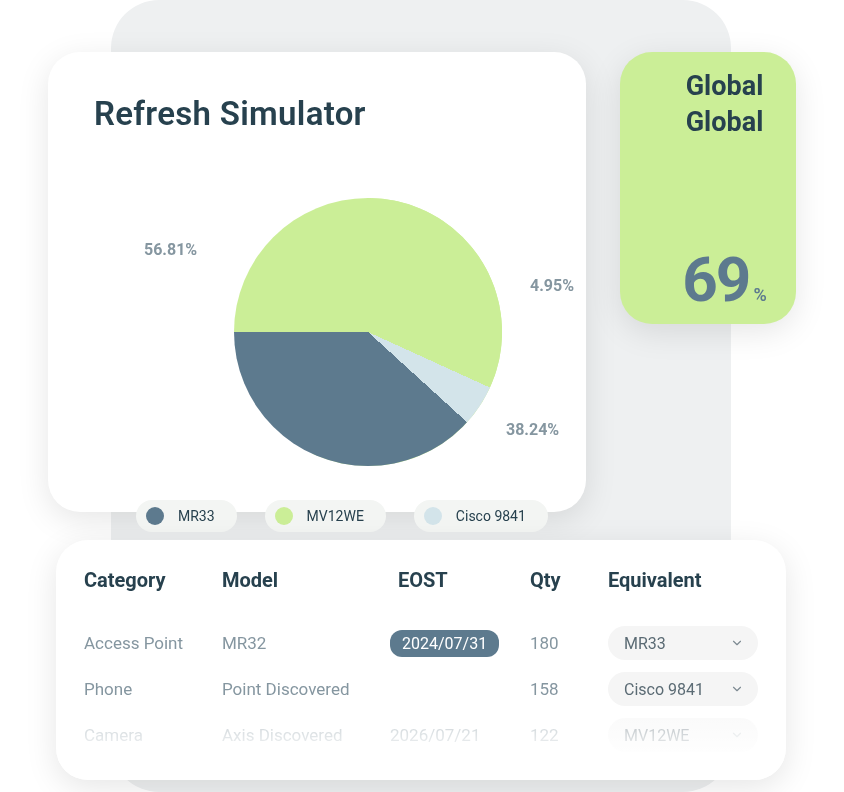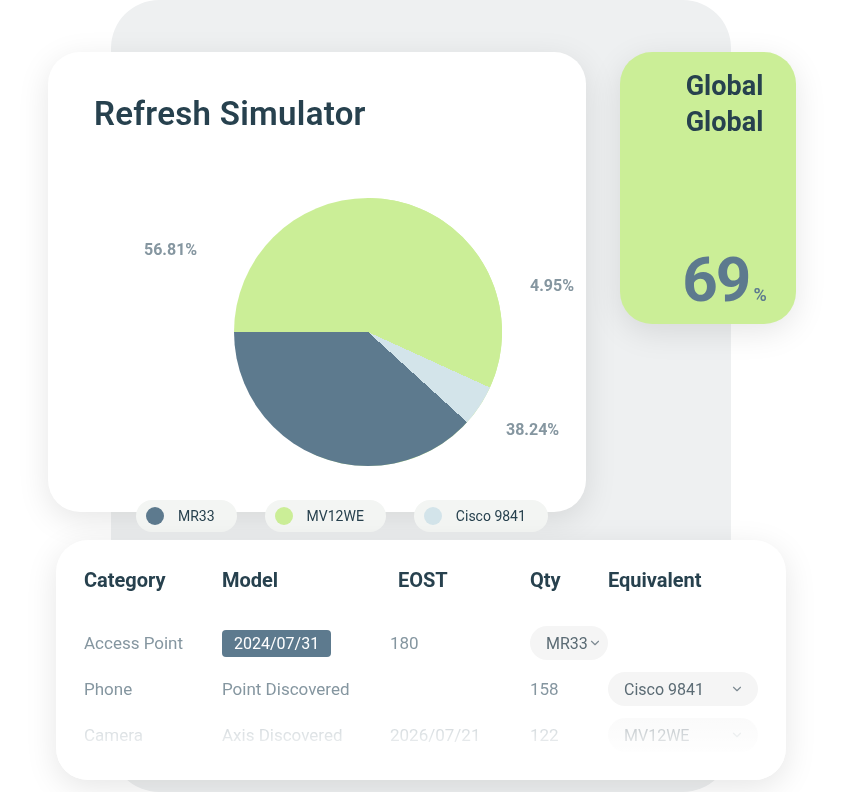--- a/index.html
+++ b/index.html
@@ -61,21 +61,21 @@
   
   .card-table{
     position:absolute; left:56px; top:540px; width:730px; height:240px;
     background:#fff; border-radius:32px; box-shadow:var(--shadow);
     padding:28px 28px 0 28px; overflow:hidden;
   }
   .thead,.trow{display:grid; grid-template-columns: 138px 168px 140px 78px 1fr; align-items:center}
   .thead{color:var(--ink); font-weight:700; font-size:20px; margin-bottom:28px}
   .trow{color:var(--muted); font-size:17px; height:46px}
   .trow.fade{opacity:.45}
-  .eost-pill{display:inline-block; background:var(--slate); color:#fff; border-radius:4px; padding:4px 12px; font-size:16px}
+  .eost-pill{display:inline-block; background:var(--slate); color:#fff; border-radius:12px; padding:4px 12px; font-size:16px}
   .select{
     background:var(--chip-grey); border-radius:999px; height:34px;
     display:flex; align-items:center; justify-content:space-between;
     padding:0 14px 0 16px; color:#5b6b74; font-size:16px; cursor:pointer;
   }
   .chev{width:14px;height:14px;flex:0 0 14px}
 
   
   .fade-bottom{
     position:absolute; left:0; right:0; bottom:0; height:64px; pointer-events:none;
@@ -138,20 +138,21 @@
   <div class="thead">
     <div>Category</div>
     <div>Model</div>
     <div style="padding-left:8px">EOST</div>
     <div>Qty</div>
     <div>Equivalent</div>
   </div>
 
   <div class="trow">
     <div>Access Point</div>
+    <div>MR32</div>
     <div><span class="eost-pill">2024/07/31</span></div>
     <div>180</div>
     <div class="select">
       <span>MR33</span>
       <svg class="chev" viewBox="0 0 24 24">
           <path d="M6 9l6 6 6-6" fill="none" stroke="#7d8a92" stroke-width="2" stroke-linecap="round" stroke-linejoin="round"></path>
         </svg>
     </div>
   </div>
 

